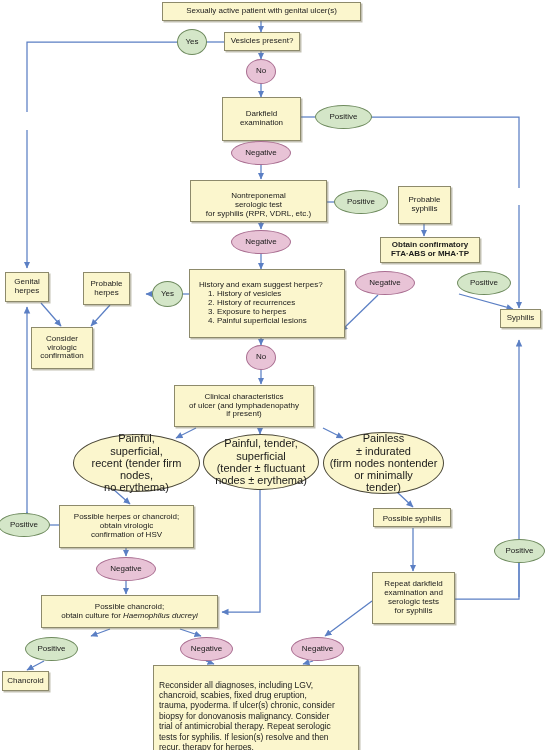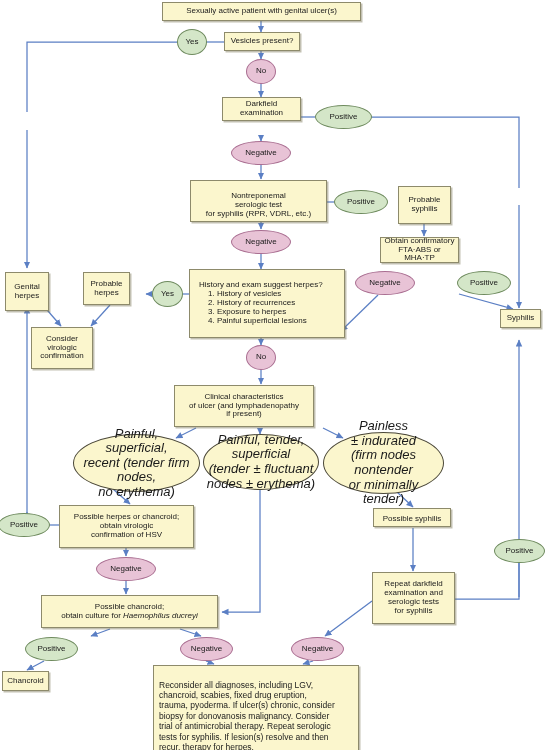--- a/index.html
+++ b/index.html
@@ -31,21 +31,21 @@
     border-radius:50%;
     border:1px solid #6d6a55;
     line-height:1.12;
   }
   .ell.big{
     background:#fbf6cd;
     border:1px solid #4a4738;
   }
   .ell.pos{background:#d4e6c8;border:1px solid #6e8a5e;}
   .ell.neg{background:#e8c3d6;border:1px solid #a96e91;}
-  .f75{font-size:13px;font-style:italic;}
+  .f75{font-size:11px;}
   .f8{font-size:8px;}
   .f85{font-size:8.5px;}
   .ital{font-style:italic;}
   .inner{width:100%;}
   .listwrap{text-align:left;padding-left:4px;}
   .indent{padding-left:9px;}
 </style>
 </head>
 <body>
 
@@ -160,21 +160,21 @@
   </div>
 
   <div class="node ell pos f8" style="left:177px;top:29px;width:30px;height:26px;">
     <span>Yes</span>
   </div>
 
   <div class="node ell neg f8" style="left:246px;top:59px;width:30px;height:25px;">
     <span>No</span>
   </div>
 
-  <div class="node box f8" style="left:222px;top:97px;width:79px;height:24px;">
+  <div class="node box f8" style="left:222px;top:97px;width:79px;height:44px;">
     <div class="inner">
       <div>Darkfield</div>
       <div>examination</div>
     </div>
   </div>
 
   <div class="node ell pos f8" style="left:315px;top:105px;width:57px;height:24px;">
     <span>Positive</span>
   </div>
 
@@ -198,21 +198,21 @@
     <span>Negative</span>
   </div>
 
   <div class="node box f8" style="left:398px;top:186px;width:53px;height:38px;">
     <div class="inner">
       <div>Probable</div>
       <div>syphilis</div>
     </div>
   </div>
 
-  <div class="node box f8" style="left:380px;top:237px;width:79px;height:26px;">
+  <div class="node box f8" style="left:380px;top:237px;width:100px;height:26px;font-weight:bold;">
     <div class="inner">
       <div>Obtain confirmatory</div>
       <div>FTA·ABS or MHA·TP</div>
     </div>
   </div>
 
   <div class="node ell neg f8" style="left:355px;top:271px;width:60px;height:24px;">
     <span>Negative</span>
   </div>
 
@@ -242,21 +242,21 @@
     <span>No</span>
   </div>
 
   <div class="node box f8" style="left:83px;top:272px;width:47px;height:33px;">
     <div class="inner">
       <div>Probable</div>
       <div>herpes</div>
     </div>
   </div>
 
-  <div class="node box f8" style="left:5px;top:272px;width:44px;height:39px;">
+  <div class="node box f8" style="left:5px;top:272px;width:44px;height:30px;">
     <div class="inner">
       <div>Genital</div>
       <div>herpes</div>
     </div>
   </div>
 
   <div class="node box f8" style="left:31px;top:327px;width:62px;height:42px;">
     <div class="inner">
       <div>Consider</div>
       <div>virologic</div>

